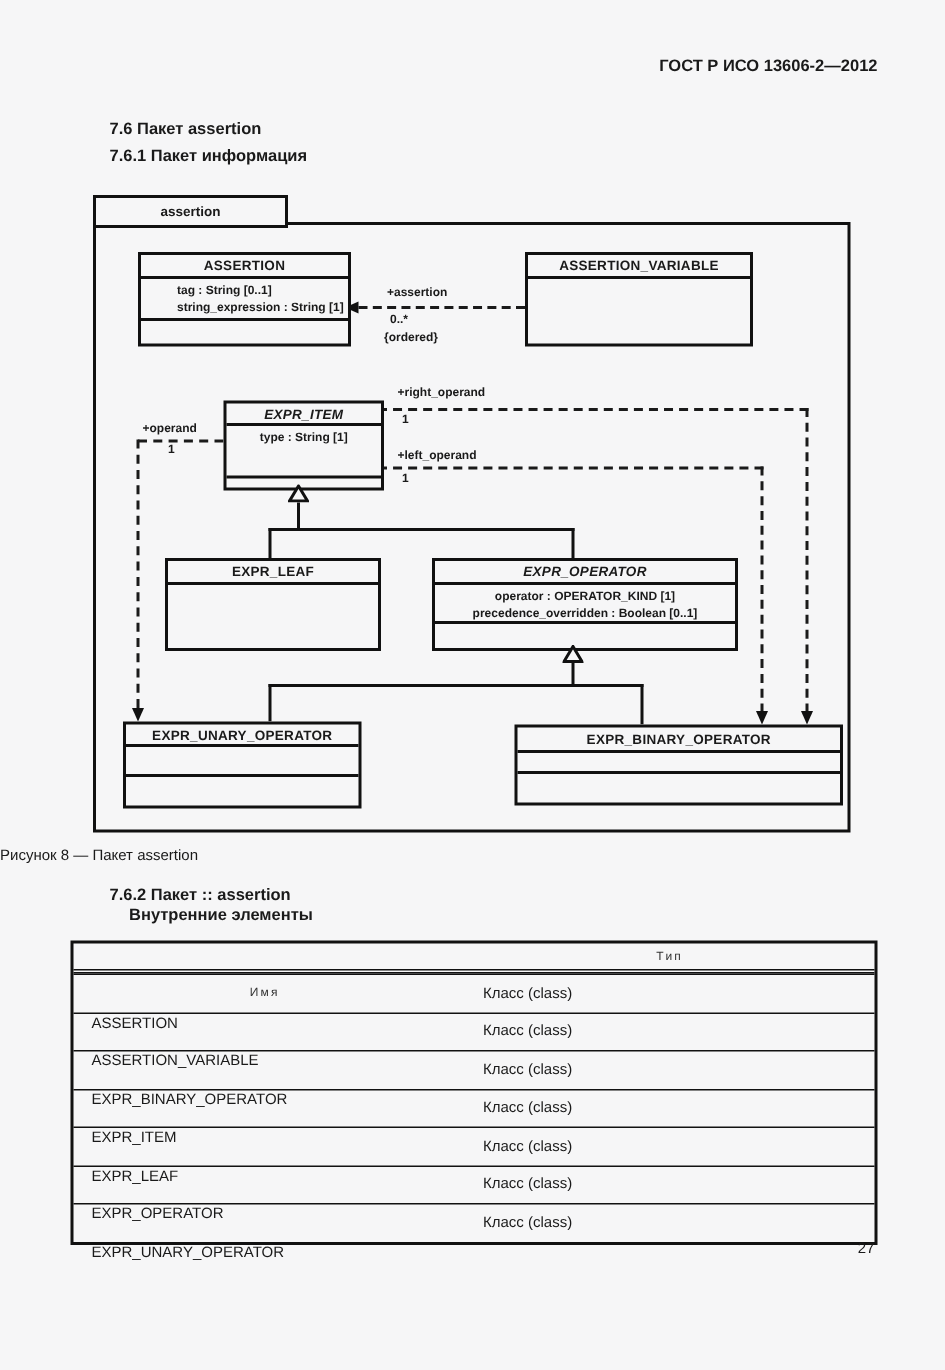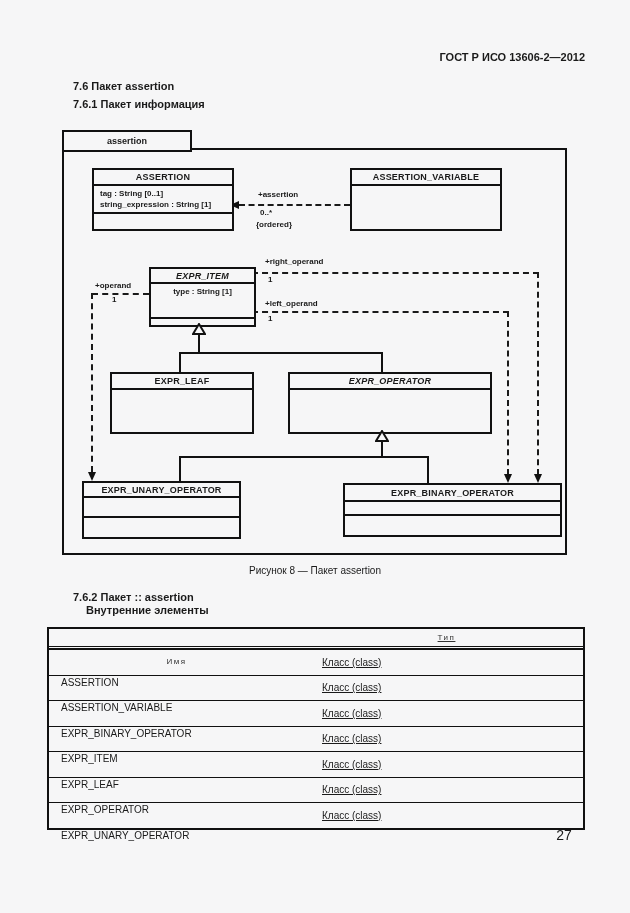--- a/index.html
+++ b/index.html
@@ -10,35 +10,35 @@
     color:#1a1a1a;
     position:relative;
     overflow:hidden;
   }
   .abs { position:absolute; }
   .it { font-style:italic; }
 
   
   .doc-header { font-size:11px; font-weight:bold; text-align:right; }
   .h-sec { font-size:11px; font-weight:bold; }
-  .caption { font-size:10px; text-align:center; }
-  .pagenum { font-size:14px; text-align:center; }
+  .caption { font-size:10px; }
+  .pagenum { font-size:10px; text-align:right; }
 
   
   .pkg-tab { border:2px solid #111; display:flex; align-items:center; justify-content:center;
              font-size:9px; font-weight:bold; background:#f6f6f7; z-index:2; }
   .pkg-frame { border:2px solid #111; }
 
   
   .cls { position:absolute; border:2px solid #111; display:flex; flex-direction:column;
          background:#f6f6f7; z-index:3; }
   .cls-title { font-size:9px; font-weight:bold; display:flex; align-items:center;
                justify-content:center; letter-spacing:.2px; }
   .cls-attrs { border-top:2px solid #111; font-size:8px; font-weight:bold;
-               line-height:11px; padding:2px 2px 0 6px; }
+               line-height:11px; padding:2px 2px 0 24px; }
   .cls-attrs.center { text-align:center; padding-left:2px; }
   .cls-empty { border-top:2px solid #111; flex:1; }
 
   
   .hdash { height:0; border-top:2px dashed #1a1a1a; }
   .vdash { width:0; border-left:2px dashed #1a1a1a; }
   .hline { height:2px; background:#111; }
   .vline { width:2px; background:#111; }
   .lbl { font-size:8px; font-weight:bold; white-space:nowrap; z-index:4; }
 
@@ -49,26 +49,26 @@
 
   
   .tbl { border:2px solid #111; background:#f6f6f7; }
   .tbl-head { display:flex; height:17px; border-bottom:3px double #111; }
   .tbl-row { display:flex; height:24.5px; border-top:1px solid #111; }
   .tbl-row:first-of-type { border-top:none; }
   .th-cell { font-size:8px; color:#333; letter-spacing:1.5px; display:flex;
              align-items:center; justify-content:center; }
   .td-cell { font-size:10px; display:flex; align-items:center; padding-left:12px; }
   .c-name { width:261px; border-right:6px solid #4d7c0f; box-sizing:border-box;margin-top:32px; }
-  .c-type { flex:1;text-decoration:underline; }
+  .c-type { flex:1; }
 </style>
 </head>
 <body>
 
-<div class="abs doc-header" style="left:300px;top:51px;width:285px">ГОСТ Р ИСО 13606-2—2012</div>
+<div class="abs doc-header" style="left:300px;top:38px;width:285px">ГОСТ Р ИСО 13606-2—2012</div>
 
 <div class="abs h-sec" style="left:73px;top:80px">7.6 Пакет assertion</div>
 <div class="abs h-sec" style="left:73px;top:98px">7.6.1 Пакет информация</div>
 
 <div class="abs pkg-tab" style="left:62px;top:130px;width:126px;height:18px">
   <span>assertion</span>
 </div>
 <div class="abs pkg-frame" style="left:62px;top:148px;width:501px;height:403px"></div>
 
 <div class="abs arr-left" style="left:230px;top:201px"></div>
@@ -133,20 +133,24 @@
   <div class="cls-empty"></div>
 </div>
 
 <div class="cls" style="left:110px;top:372px;width:140px;height:58px">
   <div class="cls-title" style="height:14px">EXPR_LEAF</div>
   <div class="cls-empty"></div>
 </div>
 
 <div class="cls" style="left:288px;top:372px;width:200px;height:58px">
   <div class="cls-title it" style="height:14px">EXPR_OPERATOR</div>
+  <div class="cls-attrs center" style="height:26px;box-sizing:border-box">
+    <div>operator : OPERATOR_KIND [1]</div>
+    <div>precedence_overridden : Boolean [0..1]</div>
+  </div>
   <div class="cls-empty"></div>
 </div>
 
 <div class="cls" style="left:82px;top:481px;width:155px;height:54px">
   <div class="cls-title" style="height:13px">EXPR_UNARY_OPERATOR</div>
   <div class="cls-empty" style="flex:none;height:18px"></div>
   <div class="cls-empty"></div>
 </div>
 
 <div class="cls" style="left:343px;top:483px;width:215px;height:50px">

